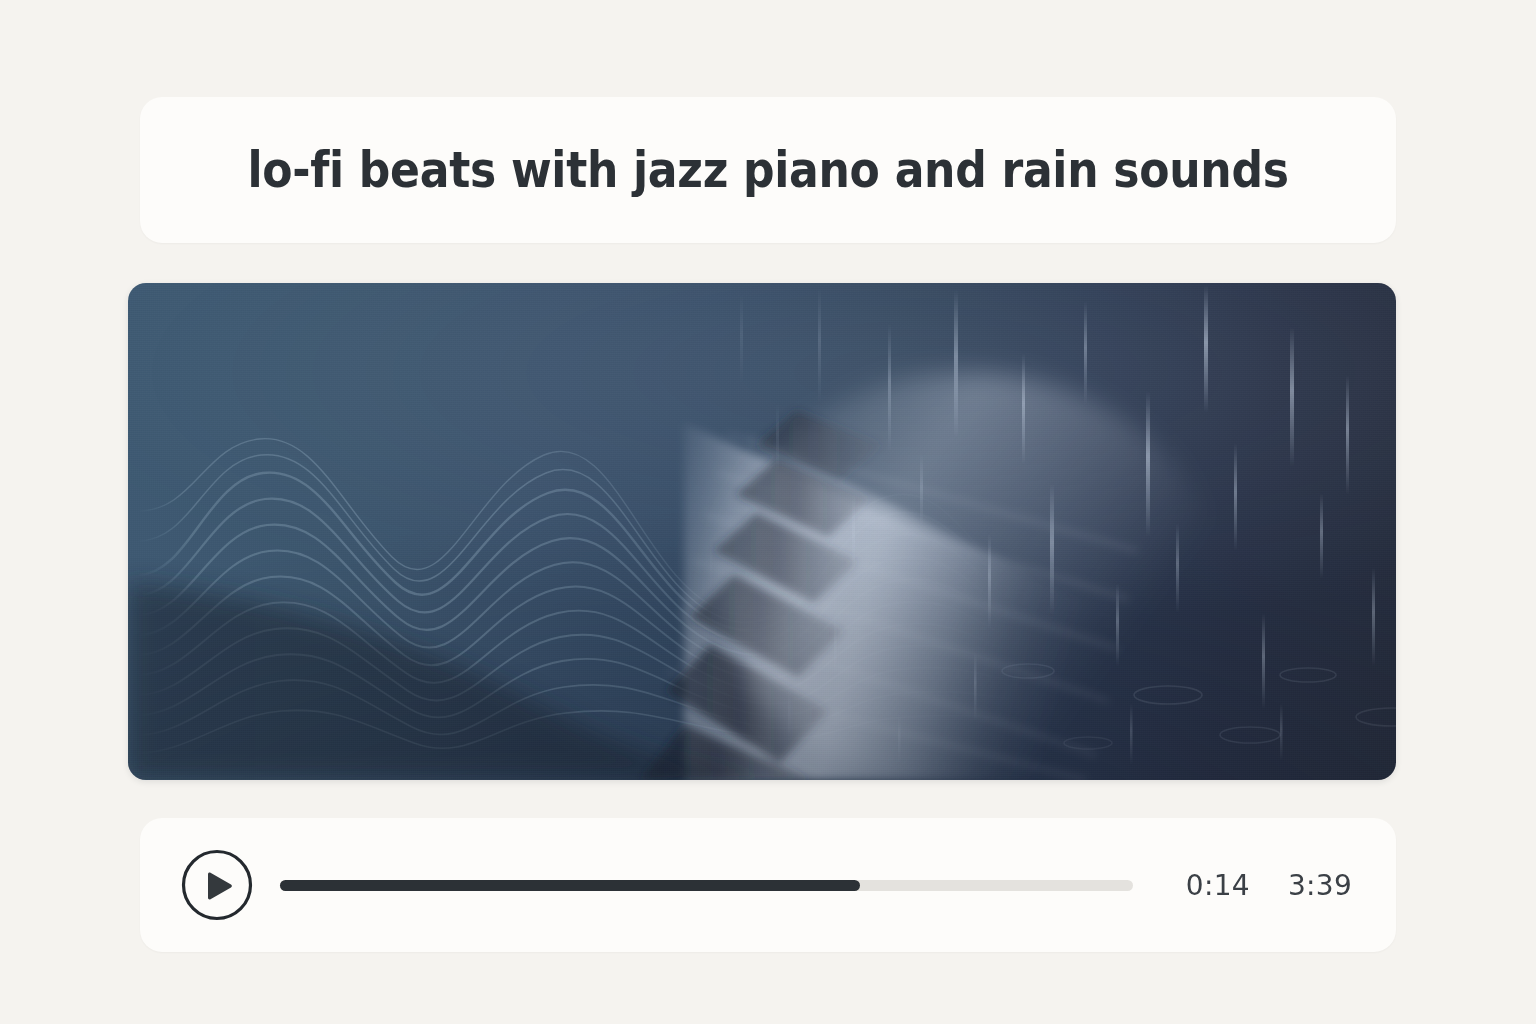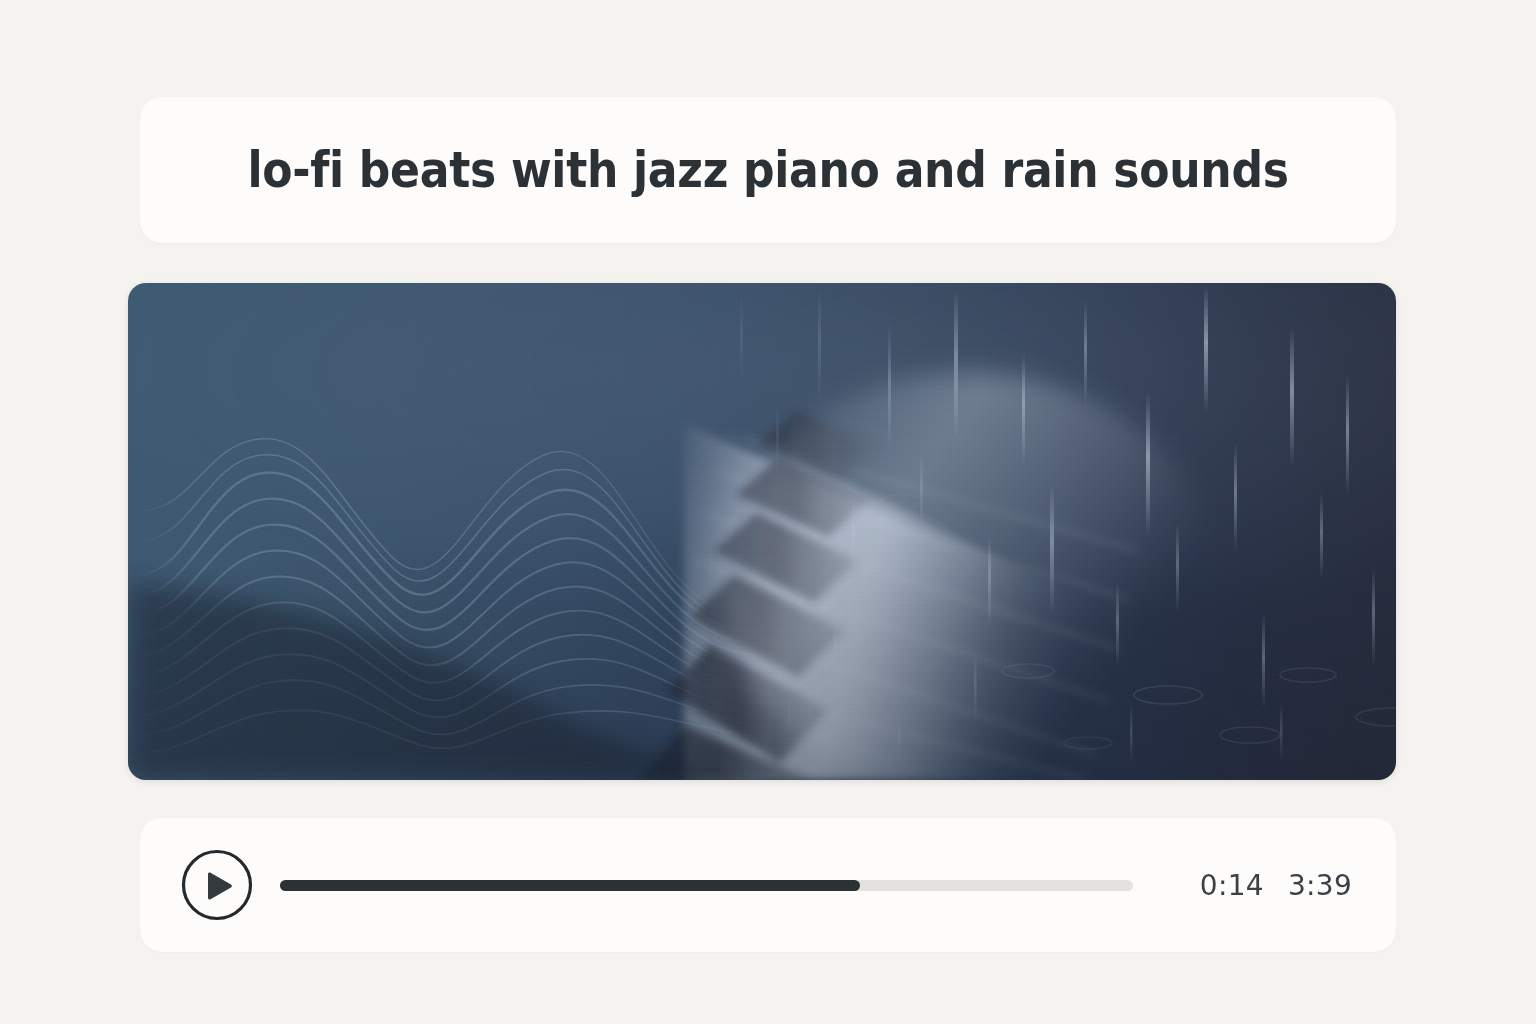--- a/index.html
+++ b/index.html
@@ -110,21 +110,21 @@
     border-radius:6px;
   }
   .progress-fill {
     position:absolute; left:0; top:0; height:100%;
     background:#2c3136;
     border-radius:6px;
   }
 
   .times {
     margin-left:24px; margin-right:44px;
-    display:flex; align-items:center; gap:24px;
+    display:flex; align-items:center; gap:38px;
     flex:0 0 auto;
   }
   .time {
     font-size:28px;
     color:#3b4046;
     font-family:"DejaVu Sans", sans-serif;
     letter-spacing:.3px;
   }
 </style>
 </head>

